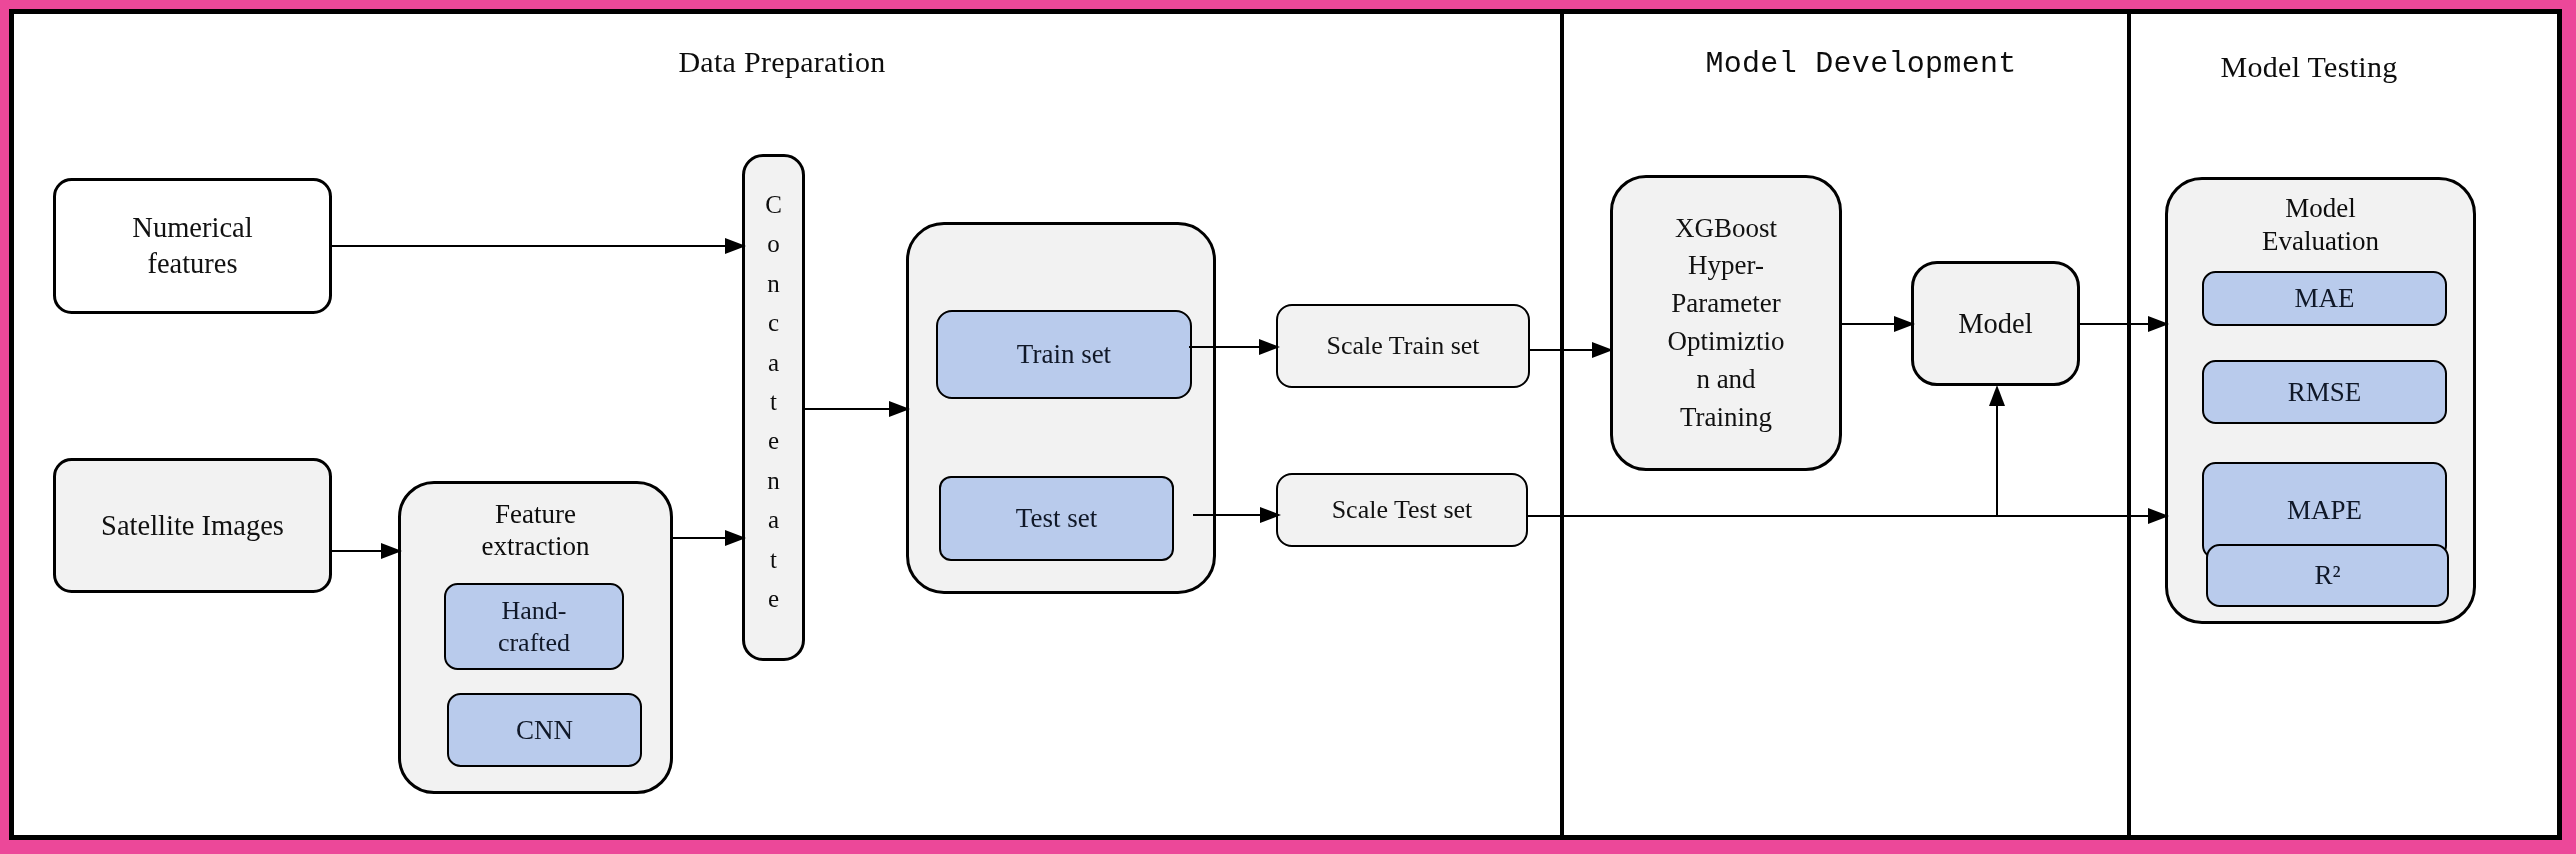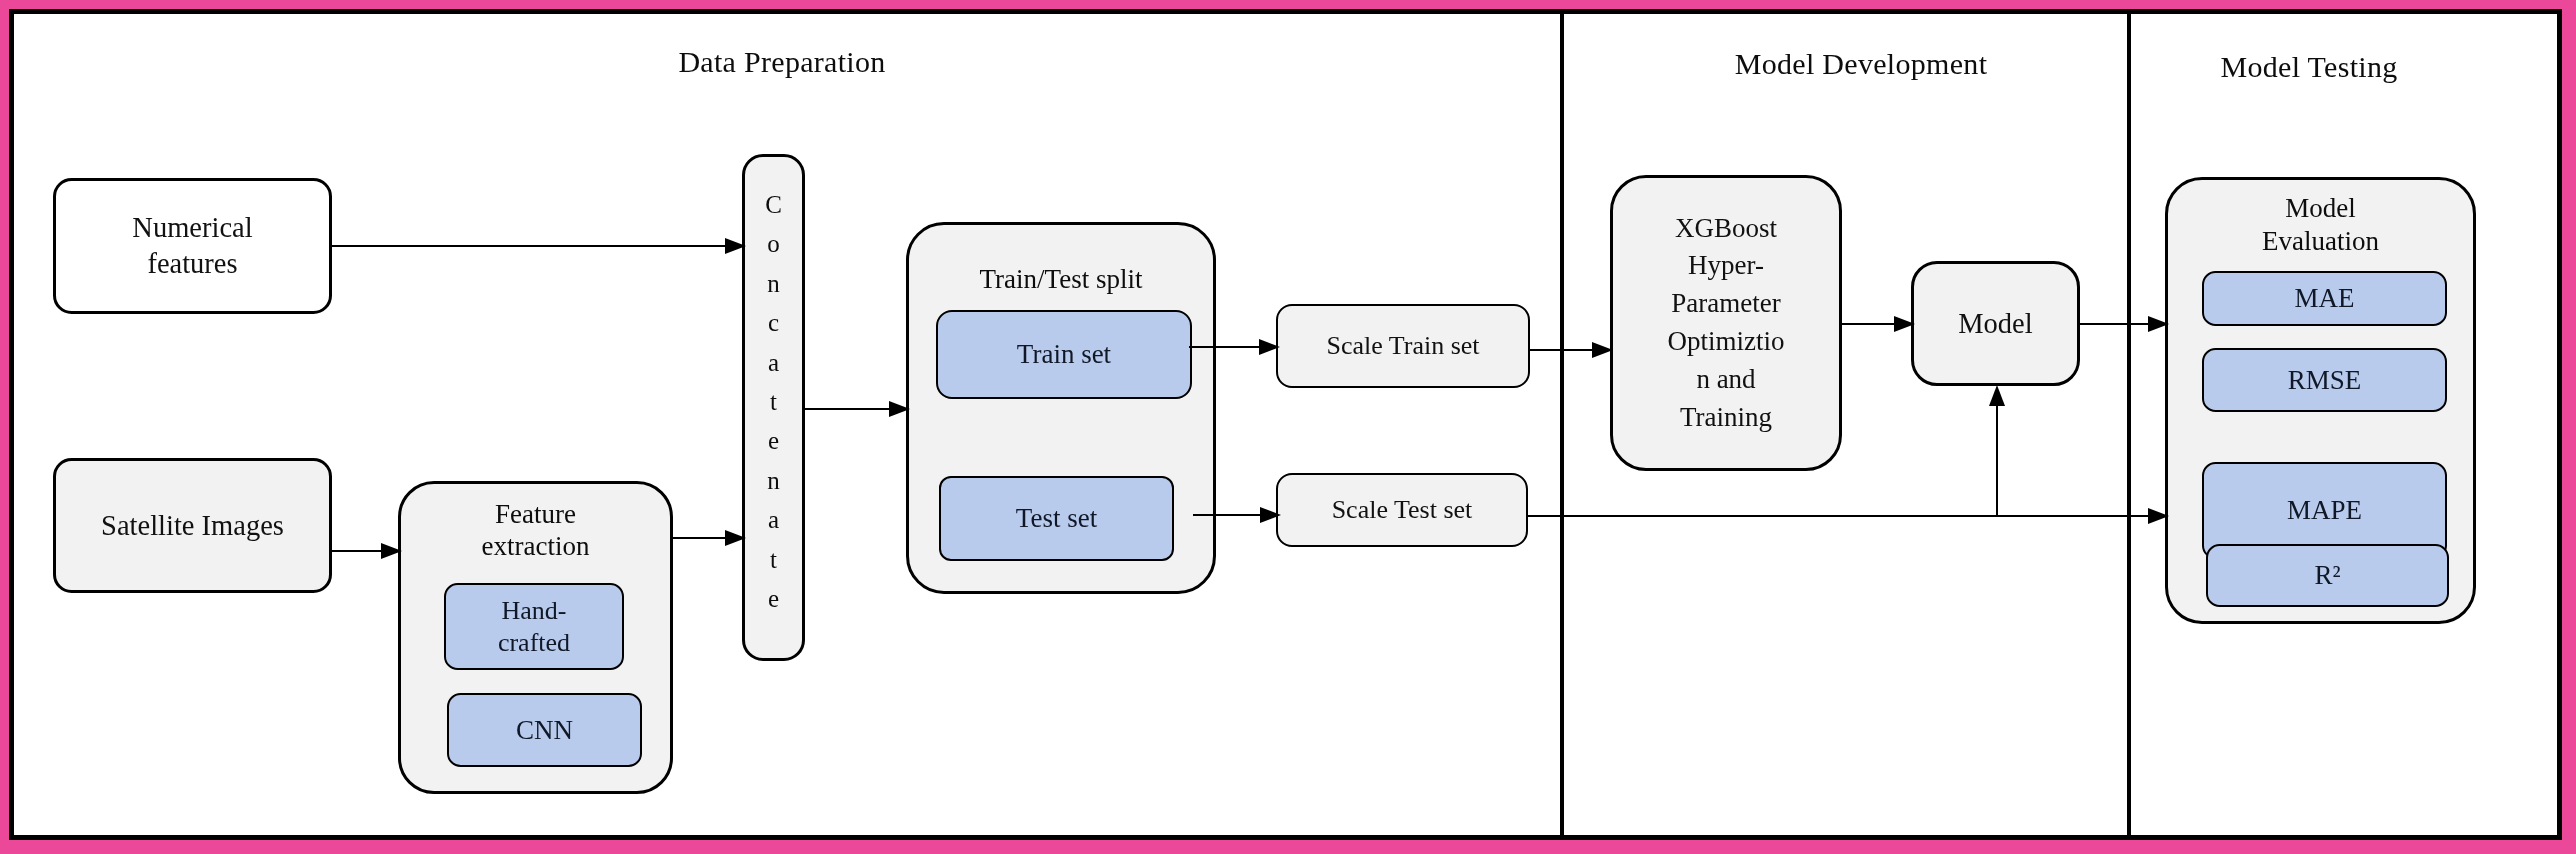--- a/index.html
+++ b/index.html
@@ -62,42 +62,41 @@
 </head>
 <body>
 
 <div class="canvas">
 
   <div class="frame"></div>
   <div class="divider" style="left:1560px;"></div>
   <div class="divider" style="left:2127px;"></div>
 
   <div class="section-title" style="left:782px;top:45px;">Data Preparation</div>
-  <div class="section-title" style="left:1861px;top:47px;">Model Development</div>
+  <div class="section-title" style="left:1861px;top:47px;font-family:Liberation Mono, monospace;">Model Development</div>
   <div class="section-title" style="left:2309px;top:50px;">Model Testing</div>
 
   <div class="node fill-white" style="left:53px;top:178px;width:279px;height:136px;border-radius:18.6px;font-size:28.5px;border-width:3.1px;">Numerical
 features</div>
 
   <div class="node fill-gray" style="left:53px;top:458px;width:279px;height:135px;border-radius:18.6px;font-size:28.5px;">Satellite Images</div>
 
   <div class="container-box" style="left:398px;top:481px;width:275px;height:313px;border-radius:36px;">
     <div class="container-title" style="top:13.6px;">Feature
 extraction</div>
     <div class="metric" style="left:43px;top:99px;width:180px;height:87px;font-size:26px;line-height:1.2;white-space:pre-line;text-align:center;">Hand-
 crafted</div>
     <div class="metric" style="left:46px;top:209px;width:195px;height:74px;font-size:27px;">CNN</div>
   </div>
 
   <div class="node fill-gray" style="left:742px;top:154px;width:63px;height:507px;border-radius:21px;">
     <span class="vert-label">Concatenate</span>
   </div>
 
   <div class="container-box" style="left:906px;top:222px;width:310px;height:372px;border-radius:38px;">
-    <div class="container-title" style="top:38px;white-space:nowrap;">Train/Test split</div>
     <div class="metric" style="left:27px;top:85px;width:256px;height:89px;border-radius:16px;">Train set</div>
     <div class="metric" style="left:30px;top:251px;width:235px;height:85px;border-radius:12px;">Test set</div>
   </div>
 
   <div class="node fill-gray" style="left:1276px;top:304px;width:254px;height:84px;border-radius:16px;font-size:26px;border-width:2.5px;">Scale Train set</div>
 
   <div class="node fill-gray" style="left:1276px;top:473px;width:252px;height:74px;border-radius:16px;font-size:26px;border-width:2.5px;">Scale Test set</div>
 
   <div class="node fill-gray" style="left:1610px;top:175px;width:232px;height:296px;border-radius:36px;font-size:27px;line-height:1.4;">XGBoost
 Hyper-
@@ -105,21 +104,21 @@
 Optimiztio
 n and
 Training</div>
 
   <div class="node fill-gray" style="left:1911px;top:261px;width:169px;height:125px;border-radius:26px;font-size:28.5px;">Model</div>
 
   <div class="container-box" style="left:2165px;top:177px;width:311px;height:447px;border-radius:37px;">
     <div class="container-title" style="top:12.4px;">Model
 Evaluation</div>
     <div class="metric" style="left:34px;top:91px;width:245px;height:55px;">MAE</div>
-    <div class="metric" style="left:34px;top:168px;width:245px;height:64px;">RMSE</div>
+    <div class="metric" style="left:34px;top:180px;width:245px;height:64px;">RMSE</div>
     <div class="metric" style="left:34px;top:282px;width:245px;height:97px;">MAPE</div>
     <div class="metric" style="left:38px;top:364px;width:243px;height:63px;">R²</div>
   </div>
 
   <div class="conn-h" style="left:331px;top:245px;width:411px;">
       <span class="head-r"></span>
     </div>
   <div class="conn-h" style="left:331px;top:550px;width:67px;">
       <span class="head-r"></span>
     </div>

